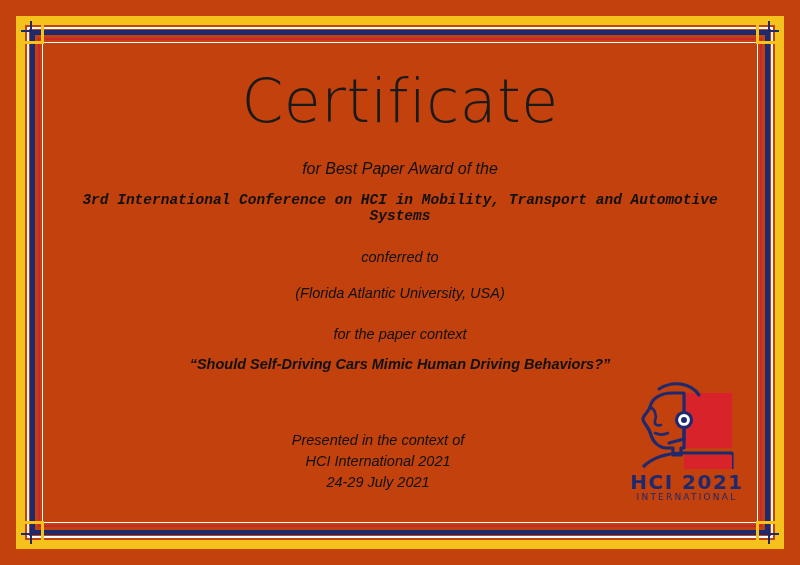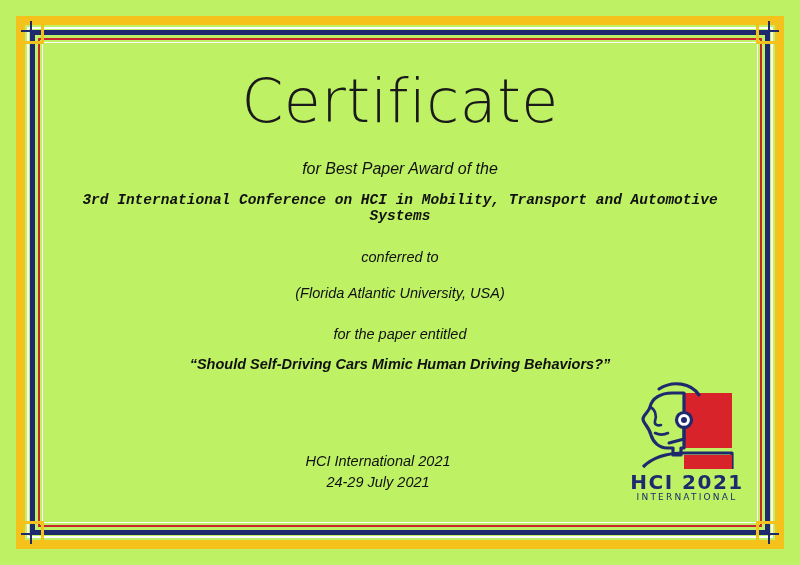--- a/index.html
+++ b/index.html
@@ -12,21 +12,21 @@
     height: 565px;
     font-family: "Liberation Sans", sans-serif;
     overflow: hidden;
   }
 
   .certificate {
     position: relative;
     width: 800px;
     height: 565px;
     box-sizing: border-box;
-    background: #bef264;
+    background: #c2410c;
   }
 
   
   .frame-outer {
     position: absolute;
     left: 16px;
     top: 16px;
     right: 16px;
     bottom: 16px;
     border: 9px solid #f5c21b;
@@ -191,26 +191,27 @@
 
     <div class="line sub-small">for Best Paper Award of the</div>
 
     <div class="line conf-name">3rd International Conference on HCI in Mobility, Transport and Automotive Systems</div>
 
     <div class="line conferred">conferred to</div>
 
 
     <div class="line affiliation">(Florida Atlantic University, USA)</div>
 
-    <div class="line paper-label">for the paper entitled</div>
+    <div class="line paper-label">for the paper context</div>
 
     <div class="line paper-title">“Should Self-Driving Cars Mimic Human Driving Behaviors?”</div>
 
     <div class="footer">
       <div class="footer-shift">
+        <div class="line">Presented in the context of</div>
         <div class="line">HCI International 2021</div>
         <div class="line">24-29 July 2021</div>
       </div>
     </div>
 
     <div class="logo">
       <svg width="116" height="130" viewBox="0 0 116 130" xmlns="http://www.w3.org/2000/svg">
 
         <rect x="55" y="16" width="48" height="55" fill="#d8232a"></rect>
 

